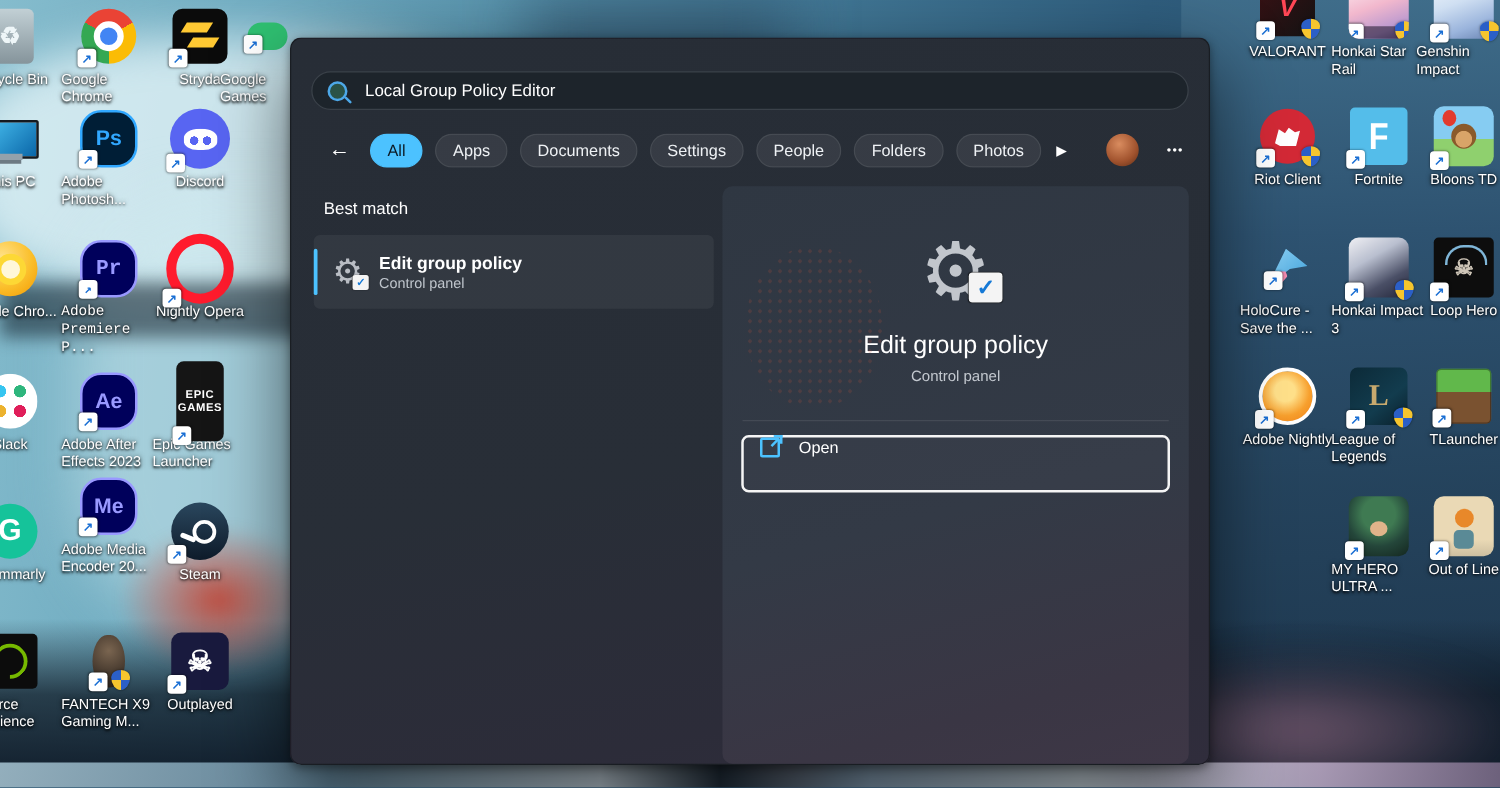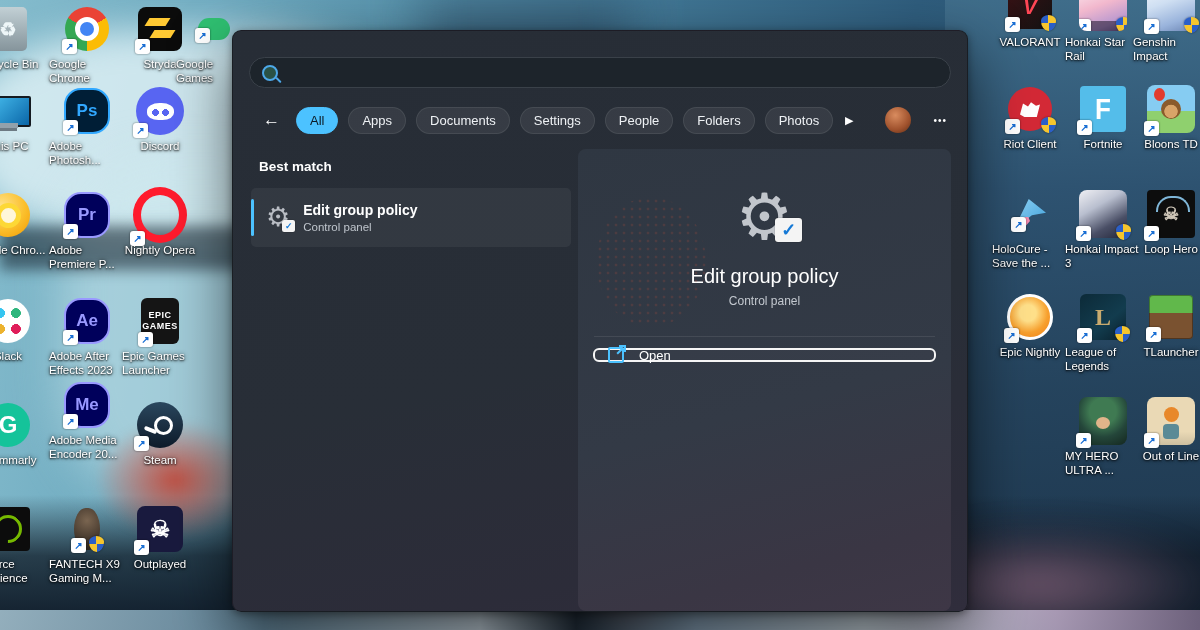--- a/index.html
+++ b/index.html
@@ -60,21 +60,21 @@
   .t-fantech .glyph{width:26px;height:42px;background:radial-gradient(circle at 50% 30%,#7a6550,#3a2f26 70%,#241d17);border-radius:45%/50%;}
   .t-stryda{width:44px;height:44px;background:#0b0b0b;border-radius:8px;}
   .t-stryda .glyph{position:relative;width:26px;height:26px;}
   .t-stryda .glyph::before,.t-stryda .glyph::after{content:"";position:absolute;width:21px;height:8px;background:#ffc933;transform:skewX(-32deg);}
   .t-stryda .glyph::before{top:2px;left:0;} .t-stryda .glyph::after{top:14px;left:5px;}
   .t-discord{width:48px;height:48px;border-radius:50%;background:#5865f2;}
   .t-discord .glyph{width:27px;height:17px;background-color:#fff;border-radius:46% 46% 42% 42%;
     background-image:radial-gradient(circle 3.5px at 31% 56%,#5865f2 95%,transparent),
                      radial-gradient(circle 3.5px at 69% 56%,#5865f2 95%,transparent);}
   .t-opera .glyph{width:38px;height:40px;border:8px solid #ff1b2d;border-radius:50%;}
-  .t-epic{width:38px;height:46px;background:#151515;border-radius:6px;}
+  .t-epic{width:38px;height:64px;background:#151515;border-radius:6px;}
   .t-epic .glyph{white-space:pre-line;font-size:9px;letter-spacing:.5px;line-height:1.2;text-align:center;}
   .t-steam{width:46px;height:46px;border-radius:50%;background:linear-gradient(180deg,#2a475e,#0e1b2a);}
   .t-steam .glyph{width:13px;height:13px;border:3px solid #fff;border-radius:50%;position:relative;margin-left:6px;}
   .t-steam .glyph::after{content:"";position:absolute;width:13px;height:4px;background:#fff;left:-13px;bottom:0;transform:rotate(22deg);border-radius:2px;}
   .t-outplayed{width:46px;height:46px;background:#191a3e;border-radius:8px;}
   .t-outplayed .glyph{font-size:23px;}
   .t-valorant{width:44px;height:44px;border-radius:6px;background:linear-gradient(135deg,#3a1114,#121212);}
   .t-valorant .glyph{color:#ff4655;font-size:20px;font-style:italic;}
   .t-hsr{width:48px;height:48px;border-radius:8px;background:linear-gradient(160deg,#fdf0f4,#f2b8cd 45%,#b897cf 80%,#6a5a90);overflow:hidden;}
   .t-hsr::after{content:"";position:absolute;bottom:0;left:0;right:0;height:10px;background:rgba(28,20,40,.55);}
@@ -117,21 +117,21 @@
   .tabrow{position:absolute;left:30px;right:20px;top:74px;height:30px;display:flex;align-items:center;}
   .back{color:#fff;font-size:17px;margin-right:16px;cursor:default;}
   .tabs{display:flex;gap:10px;align-items:center;}
   .pill{padding:5px 13px;border-radius:15px;font-size:13px;color:#eef1f4;background:rgba(255,255,255,.07);
         border:1px solid rgba(255,255,255,.08);white-space:nowrap;}
   .pill.active{background:#4cc2ff;color:#0c1a24;border-color:#4cc2ff;}
   .play{margin-left:auto;color:#fff;font-size:11px;}
   .avatar{width:26px;height:26px;border-radius:50%;margin-left:32px;
     background:radial-gradient(circle at 40% 32%,#d98c5f,#a0522d 60%,#5c2d16);}
   .more{margin-left:22px;color:#fff;font-size:10px;letter-spacing:1px;}
-  .bmheading{position:absolute;left:26px;top:128px;color:#fff;font-size:13.5px;font-weight:bold;}
+  .bmheading{position:absolute;left:26px;top:128px;color:#fff;font-size:13.5px;font-weight:normal;}
   .bmitem{position:absolute;left:18px;top:157px;width:320px;height:59px;background:rgba(255,255,255,.055);
     border-radius:5px;display:flex;align-items:center;}
   .selbar{position:absolute;left:0;top:11px;width:3px;height:37px;border-radius:2px;background:#4cc2ff;}
   .gearsm{position:relative;margin-left:15px;font-size:27px;color:#b9bdc4;line-height:1;flex:none;}
   .chk{position:absolute;right:-5px;bottom:-1px;width:13px;height:12px;background:#f4f4f4;border-radius:2px;
        display:flex;align-items:center;justify-content:center;box-shadow:0 0 1px rgba(0,0,0,.8);}
   .chk i{font-style:normal;color:#1579d6;font-size:9px;font-weight:bold;line-height:1;}
   .bmtext{margin-left:13px;}
   .bmtitle{color:#fff;font-size:14px;font-weight:bold;}
   .bmsub{color:#bfc5cc;font-size:11.5px;margin-top:3px;}
@@ -139,22 +139,22 @@
     background:linear-gradient(165deg,#2f3742 0%,#333a46 55%,#3a3644 85%,#3e3746 100%);
     display:flex;flex-direction:column;align-items:center;}
   .card-dots{position:absolute;left:18px;top:48px;width:110px;height:130px;border-radius:50%;opacity:.5;
     background-image:radial-gradient(rgba(190,80,60,.4) 1.2px,transparent 1.7px);background-size:8px 8px;}
   .biggear{position:relative;margin-top:36px;font-size:64px;color:#c2c6cc;line-height:1;}
   .chk.big{width:27px;height:24px;right:-9px;bottom:7px;border-radius:3px;}
   .chk.big i{font-size:18px;}
   .ctitle{margin-top:16px;color:#fff;font-size:20px;}
   .csub{margin-top:6px;color:#c3c8cf;font-size:12px;}
   .cdivider{margin-top:28px;width:calc(100% - 32px);height:1px;background:rgba(255,255,255,.09);}
-  .openbtn{margin-top:11px;width:calc(100% - 30px);height:14px;border:2px solid #f5f5f5;border-radius:6px;
-    background:rgba(255,255,255,.02);display:flex;align-items:center;gap:15px;padding-left:13px;box-sizing:border-box;}
+  .openbtn{margin-top:11px;width:calc(100% - 30px);height:46px;border:2px solid #f5f5f5;border-radius:6px;
+    background:rgba(255,255,255,.02);display:flex;align-items:flex-start;gap:15px;padding-left:13px;box-sizing:border-box;}
   .openlbl{color:#fff;font-size:13px;}
   .extlink{width:12px;height:12px;border:2px solid #4cc2ff;border-radius:2px;position:relative;flex:none;}
   .extlink::before{content:"";position:absolute;width:8px;height:2px;background:#4cc2ff;transform:rotate(-45deg);top:1px;right:-2px;}
   .extlink::after{content:"";position:absolute;width:5px;height:5px;border-top:2px solid #4cc2ff;border-right:2px solid #4cc2ff;top:-4px;right:-4px;}
 </style>
 </head>
 <body>
 
 <div class="wp">
   <div class="wp-ice1"></div>
@@ -229,21 +229,21 @@
     </div>
     <div class="cell" style="left: 49px; top: 86px;">
       <div class="icwrap">
         <div class="ic t-ps">
           <span class="glyph">Ps</span>
           <span class="arrow">↗</span>
         </div>
       </div>
       <div class="lbl">Adobe Photosh...</div>
     </div>
-    <div class="cell" style="left: 49px; top: 190px;">
+    <div class="cell" style="left: 49px; top: 190px; font-family: Liberation Mono, monospace;">
       <div class="icwrap">
         <div class="ic t-pr">
           <span class="glyph">Pr</span>
           <span class="arrow">↗</span>
         </div>
       </div>
       <div class="lbl">Adobe Premiere P...</div>
     </div>
     <div class="cell" style="left: 49px; top: 296px;">
       <div class="icwrap">
@@ -366,21 +366,21 @@
       </div>
       <div class="lbl">HoloCure - Save the ...</div>
     </div>
     <div class="cell" style="left: 992px; top: 292px;">
       <div class="icwrap">
         <div class="ic t-citra">
           <span class="glyph"></span>
           <span class="arrow">↗</span>
         </div>
       </div>
-      <div class="lbl">Epic Nightly</div>
+      <div class="lbl">Adobe Nightly</div>
     </div>
     <div class="cell" style="left: 1065px; top: -18px;">
       <div class="icwrap">
         <div class="ic t-hsr">
           <span class="glyph"></span>
           <span class="arrow">↗</span>
           <span class="shield"></span>
         </div>
       </div>
       <div class="lbl">Honkai Star Rail</div>
@@ -467,20 +467,21 @@
           <span class="arrow">↗</span>
         </div>
       </div>
       <div class="lbl">Out of Line</div>
     </div>
   </div>
 
 <div class="panel">
   <div class="searchbar">
     <span class="mag"></span>
+    <input class="sinput" readonly="" value="Local Group Policy Editor" style="">
   </div>
 
   <div class="tabrow">
     <span class="back">←</span>
     <div id="tabs" class="tabs">
         <span class="pill active">All</span>
         <span class="pill">Apps</span>
         <span class="pill">Documents</span>
         <span class="pill">Settings</span>
         <span class="pill">People</span>

